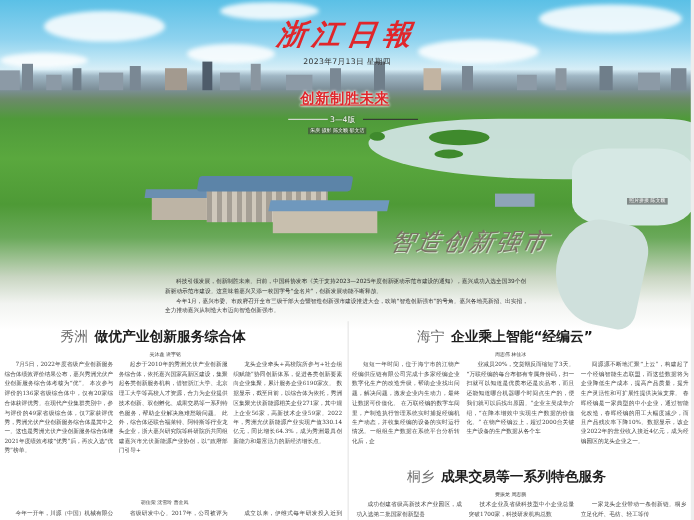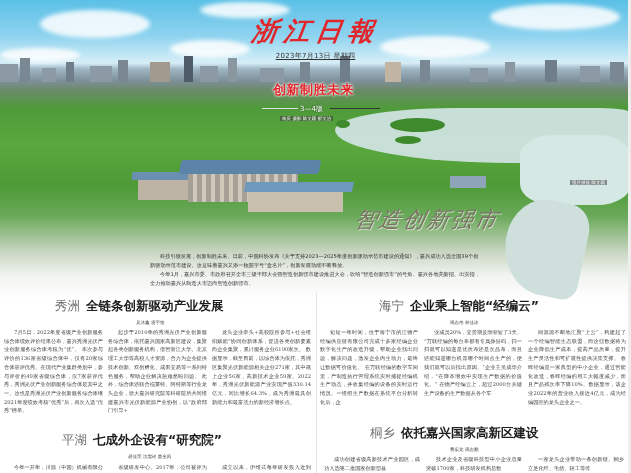--- a/index.html
+++ b/index.html
@@ -20,23 +20,23 @@
   .museum-body{position:absolute;left:188px;top:172px;width:110px;height:30px;background:repeating-linear-gradient(90deg,#a59f95 0 5px,#cfc8bb 5px 9px);}
   .wing-l{position:absolute;left:138px;top:178px;width:55px;height:22px;background:#bdb4a5;}
   .wing-l-roof{position:absolute;left:132px;top:172px;width:66px;height:8px;background:#6b8fb0;transform:skewX(-8deg);}
   .wing-r{position:absolute;left:248px;top:190px;width:95px;height:22px;background:#c8bfae;}
   .wing-r-roof{position:absolute;left:245px;top:182px;width:108px;height:10px;background:#6f98bd;transform:skewX(-12deg);}
   .small-house{position:absolute;left:450px;top:176px;width:36px;height:12px;background:#8ea4b8;}
 
   
   .masthead{position:absolute;left:0;top:14px;width:631px;text-align:center;}
   .masthead .logo{font-family:"DejaVu Serif",serif;font-size:26px;font-weight:bold;color:#e0262b;letter-spacing:6px;font-style:italic;transform:skewX(-8deg);display:inline-block;}
-  .masthead .date{font-size:7px;color:#333;margin-top:2px;letter-spacing:0.3px;text-decoration:underline;}
+  .masthead .date{font-size:7px;color:#333;margin-top:2px;letter-spacing:0.3px;}
 
-  .tagline{position:absolute;left:273px;top:81px;font-size:13px;font-weight:bold;color:#e0262b;letter-spacing:0.5px;text-shadow:0 0 2px #fff,0 0 3px #fff;}
+  .tagline{position:absolute;left:273px;top:81px;font-size:13px;font-weight:bold;color:#e0262b;letter-spacing:0.5px;text-shadow:0 0 2px #fff,0 0 3px #fff;text-decoration:underline;}
   .pages{position:absolute;left:300px;top:104px;font-size:7px;color:#fff;text-shadow:0 0 2px #333;}
   .pages-line{position:absolute;left:330px;top:108px;width:50px;height:1px;background:#333;}
   .pages-line-l{position:absolute;left:262px;top:108px;width:36px;height:1px;background:#ddd;}
   .credit{position:absolute;font-size:4.5px;color:#fff;background:rgba(60,60,60,.55);padding:0 2px;}
 
   
   .headline{position:absolute;left:56px;top:203px;font-size:22px;font-weight:bold;color:#1d1d1d;letter-spacing:0px;}
   .headline-script{position:absolute;left:355px;top:205px;font-family:"DejaVu Serif",serif;font-size:22px;font-style:italic;color:#7b7266;letter-spacing:2px;transform:skewX(-12deg);text-shadow:1px 1px 0 rgba(255,255,255,.6);}
 
   .lead{position:absolute;left:150px;top:252px;width:330px;font-size:5.2px;line-height:9px;color:#333;text-indent:10px;}
@@ -116,21 +116,21 @@
   <div class="credit" style="left:570px;top:180px;">照片拼接  陈文颖</div>
 
   <div class="headline-script">智造创新强市</div>
 
   <div class="lead">
     <p>科技引领发展，创新制胜未来。日前，中国科协发布《关于支持2023—2025年度创新驱动示范市建设的通知》，嘉兴成功入选全国39个创新驱动示范市建设。这意味着嘉兴又添一枚国字号“金名片”，创新发展动能不断释放。</p>
     <p>今年1月，嘉兴市委、市政府召开全市三级干部大会暨智造创新强市建设推进大会，吹响“智造创新强市”的号角。嘉兴各地亮新招、出实招，全力推动嘉兴从制造大市迈向智造创新强市。</p>
   </div>
 
   <div class="sec-head" style="left:55px;top:298px;">
-    <span class="place">秀洲</span><span>全链条创新驱动产业发展</span>
+    <span class="place">秀洲</span><span>做优产业创新服务综合体</span>
   </div>
   <div class="byline" style="left:136px;top:320px;">吴沐鑫  凌宇铭</div>
   <div class="col" style="left:4px;top:328px;width:99px;height:90px;">
       <p>7月5日，2022年度省级产业创新服务综合体绩效评价结果公布，嘉兴秀洲光伏产业创新服务综合体考核为“优”。
 本次参与评价的136家省级综合体中，仅有20家综合体获评优秀。在现代产业集群类別中，参与评价的49家省级综合体，仅7家获评优秀，秀洲光伏产业创新服务综合体是其中之一。这也是秀洲光伏产业创新服务综合体继2021年度绩效考核“优秀”后，再次入选“优秀”榜单。</p>
     </div>
   <div class="col" style="left:108px;top:328px;width:99px;height:90px;">
       <p>起步于2010年的秀洲光伏产业创新服务综合体，依托嘉兴国家高新区建设，集聚起各类创新服务机构，借智浙江大学、北京理工大学等高校人才资源，合力为企业提供技术创新、双创孵化、成果交易等一系列特色服务，帮助企业解决急难愁盼问题。
 此外，综合体还联合福莱特、阿特斯等行业龙头企业，浙大嘉兴研究院等科研院所共同组建嘉兴市光伏新能源产业协创，以“政府部门引导+</p>
     </div>
@@ -152,36 +152,33 @@
   <div class="col" style="left:424px;top:328px;width:98px;height:90px;">
       <p>业减员20%，交货期反而缩短了3天。
 “万联经编的每台布都有专属身份码，扫一扫就可以知道是优质布还是次品布，而且还能知道哪台机器哪个时间点生产的，便我们就可以后找出原因。”企业主吴成华介绍，“在降本增效中实现生产数据的价值化。”
 在物产经编云上，超过2000台关键生产设备的生产数据从各个车</p>
     </div>
   <div class="col" style="left:528px;top:328px;width:98px;height:90px;">
       <p>间源源不断地汇聚“上云”，构建起了一个经编智能生态联盟，而这些数据将为企业降低生产成本，提高产品质量，提升生产灵活性和可扩展性提供决策支撑。
 春晖经编是一家典型的中小企业，通过智能化改造，春晖经编的用工大幅度减少，而且产品残次率下降10%。数据显示，该企业2022年的营业收入接近4亿元，成为经编园区的龙头企业之一。</p>
     </div>
 
-  <div class="sec-head" style="left:62px;top:432px;">
-    <span class="place">平湖</span><span>七成外企设有“研究院”</span>
-  </div>
   <div class="byline" style="left:128px;top:454px;">胡佳荣  沈雪玲  曹金凤</div>
   <div class="col" style="left:4px;top:463px;width:99px;height:10px;">
       <p>今年一开年，川源（中国）机械有限公司在新厂区和产业园区投入使用。</p>
     </div>
   <div class="col" style="left:108px;top:463px;width:99px;height:10px;">
       <p>省级研发中心。2017年，公司被评为省级高新技术企业。</p>
     </div>
   <div class="col" style="left:212px;top:463px;width:99px;height:10px;">
       <p>成立以来，伊维式每年研发投入近到1000万元。</p>
     </div>
 
   <div class="sec-head" style="left:370px;top:425px;">
-    <span class="place">桐乡</span><span>依托嘉兴国家高新区建设</span>
+    <span class="place">桐乡</span><span>成果交易等一系列特色服务</span>
   </div>
   <div class="byline" style="left:450px;top:447px;">费振龙  周志鹏</div>
   <div class="col" style="left:324px;top:455px;width:96px;height:18px;">
       <p>成功创建省级高新技术产业园区，成功入选第二批国家创新型县</p>
     </div>
   <div class="col" style="left:426px;top:455px;width:96px;height:18px;">
       <p>技术企业及省级科技型中小企业总量突破1700家，科技研发机构总数</p>
     </div>
   <div class="col" style="left:528px;top:455px;width:96px;height:18px;">
       <p>一家龙头企业带动一条创新链。桐乡立足化纤、毛纺、轻工等传</p>

